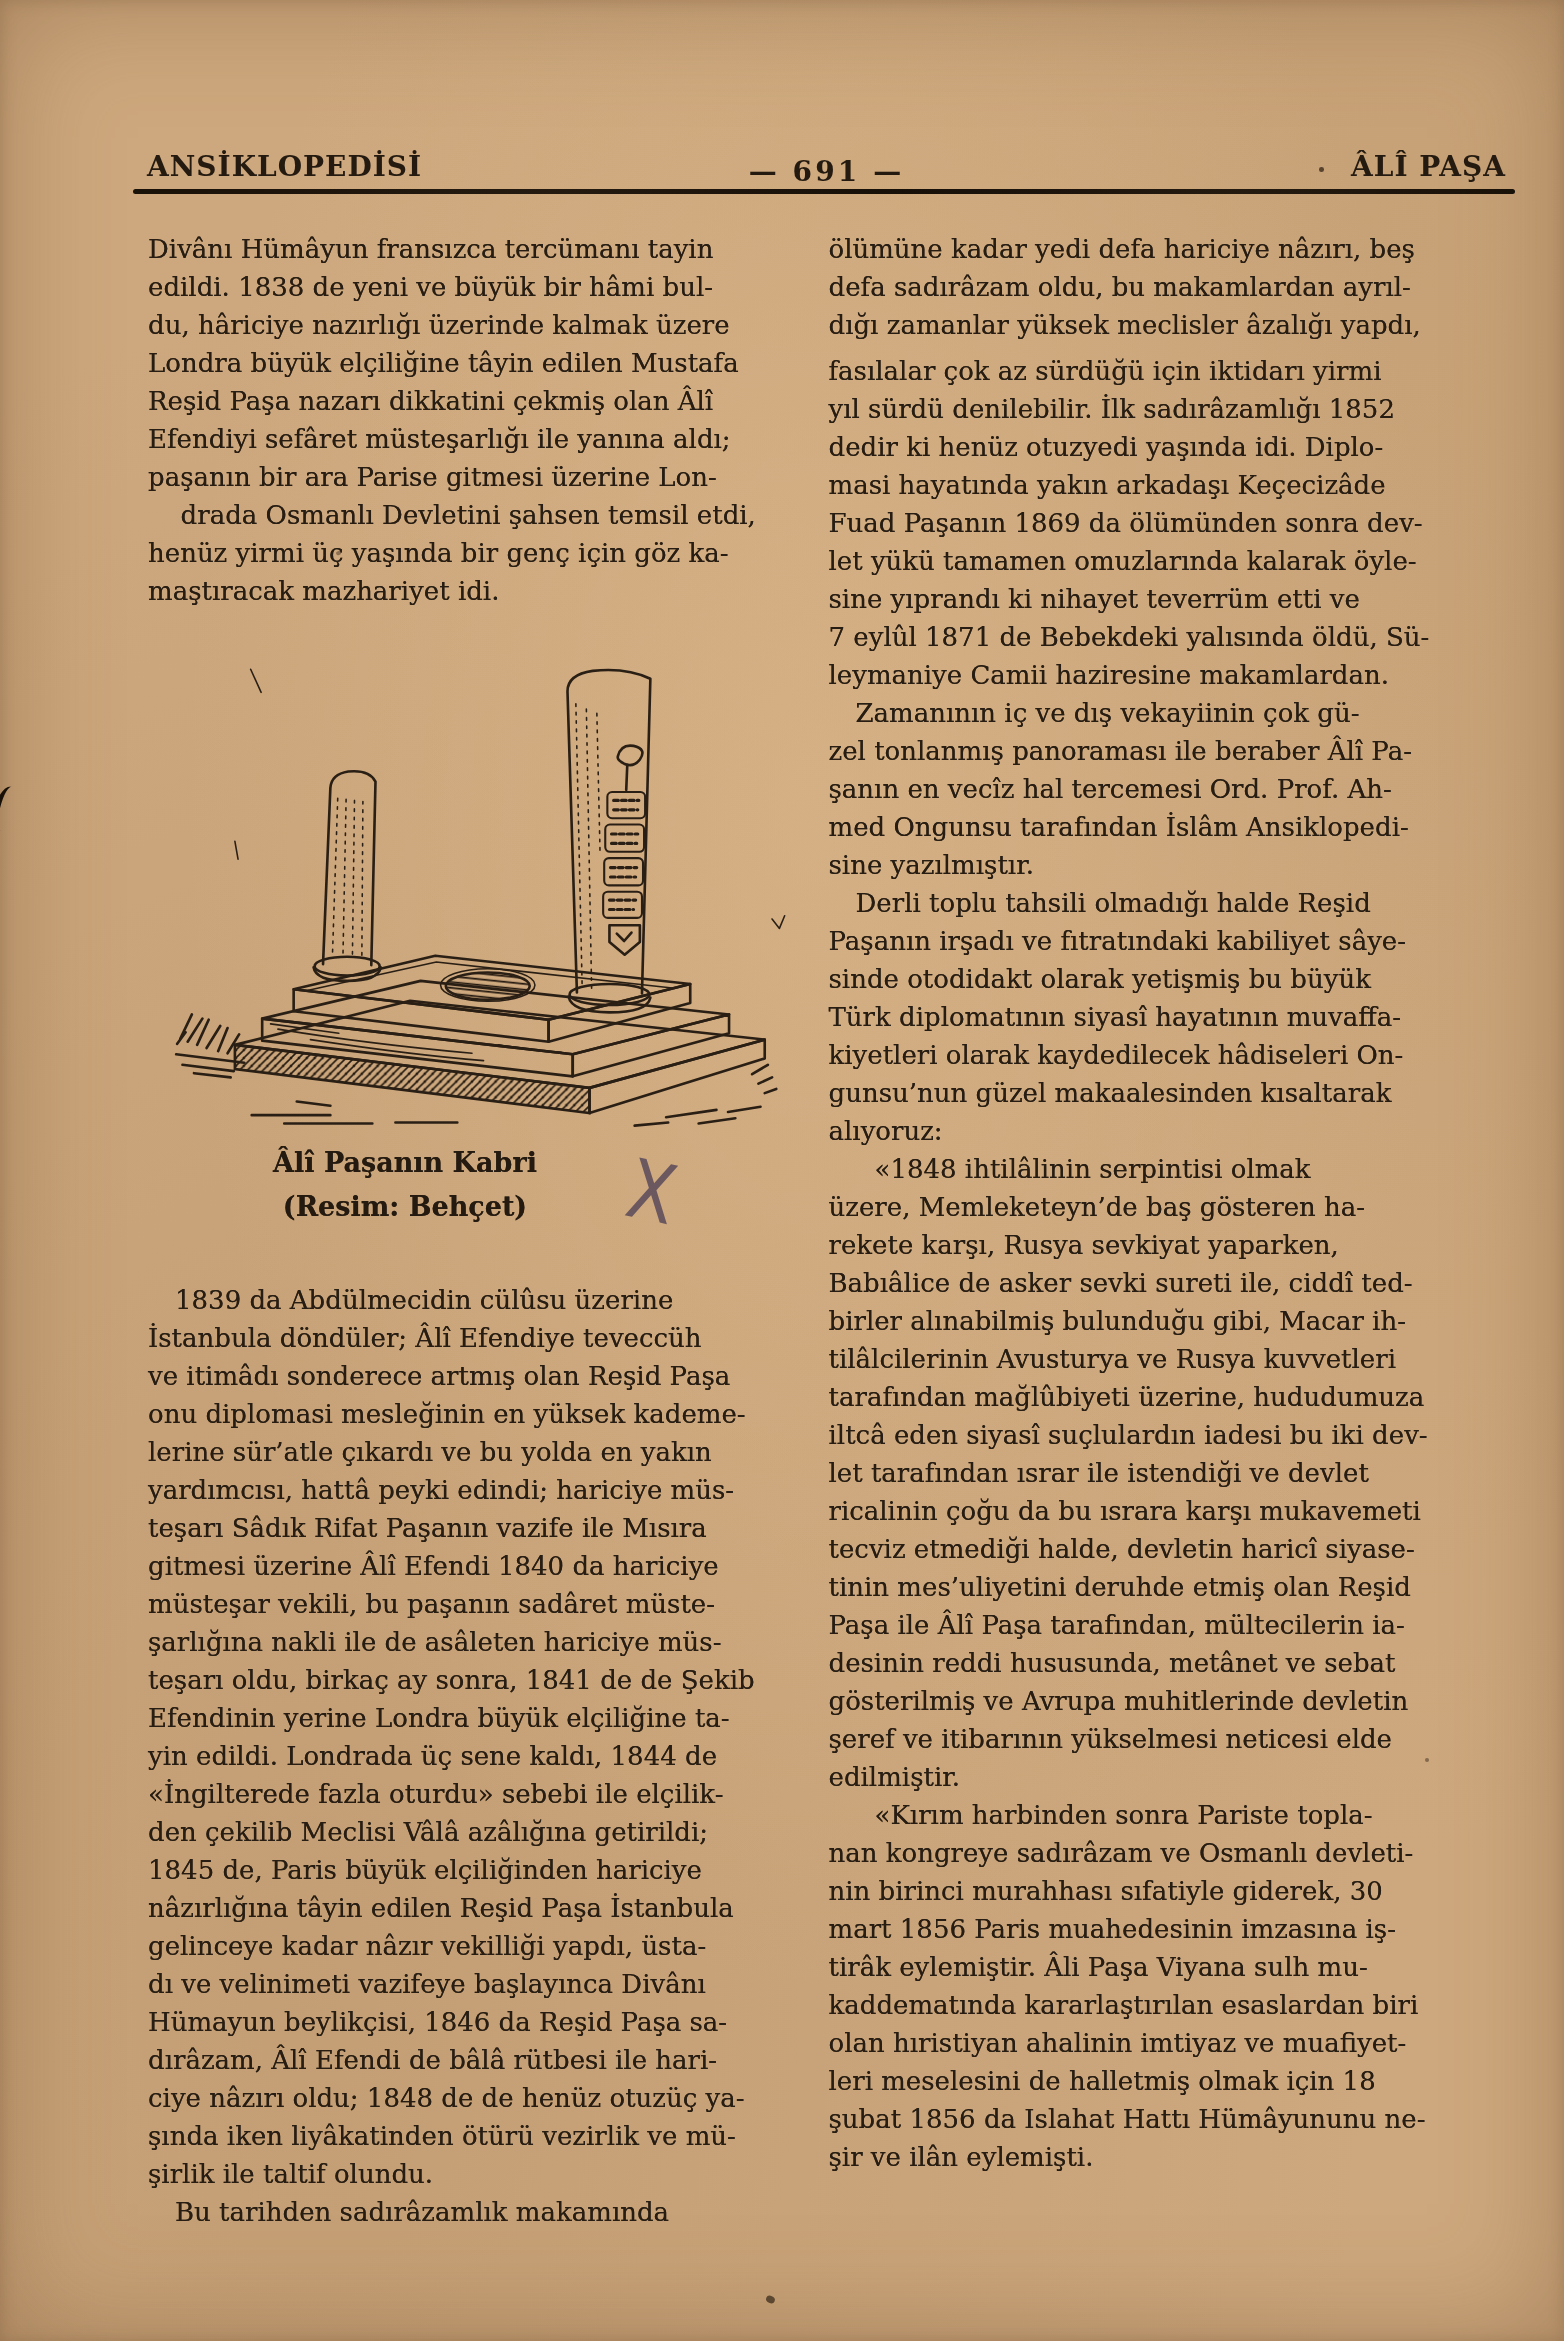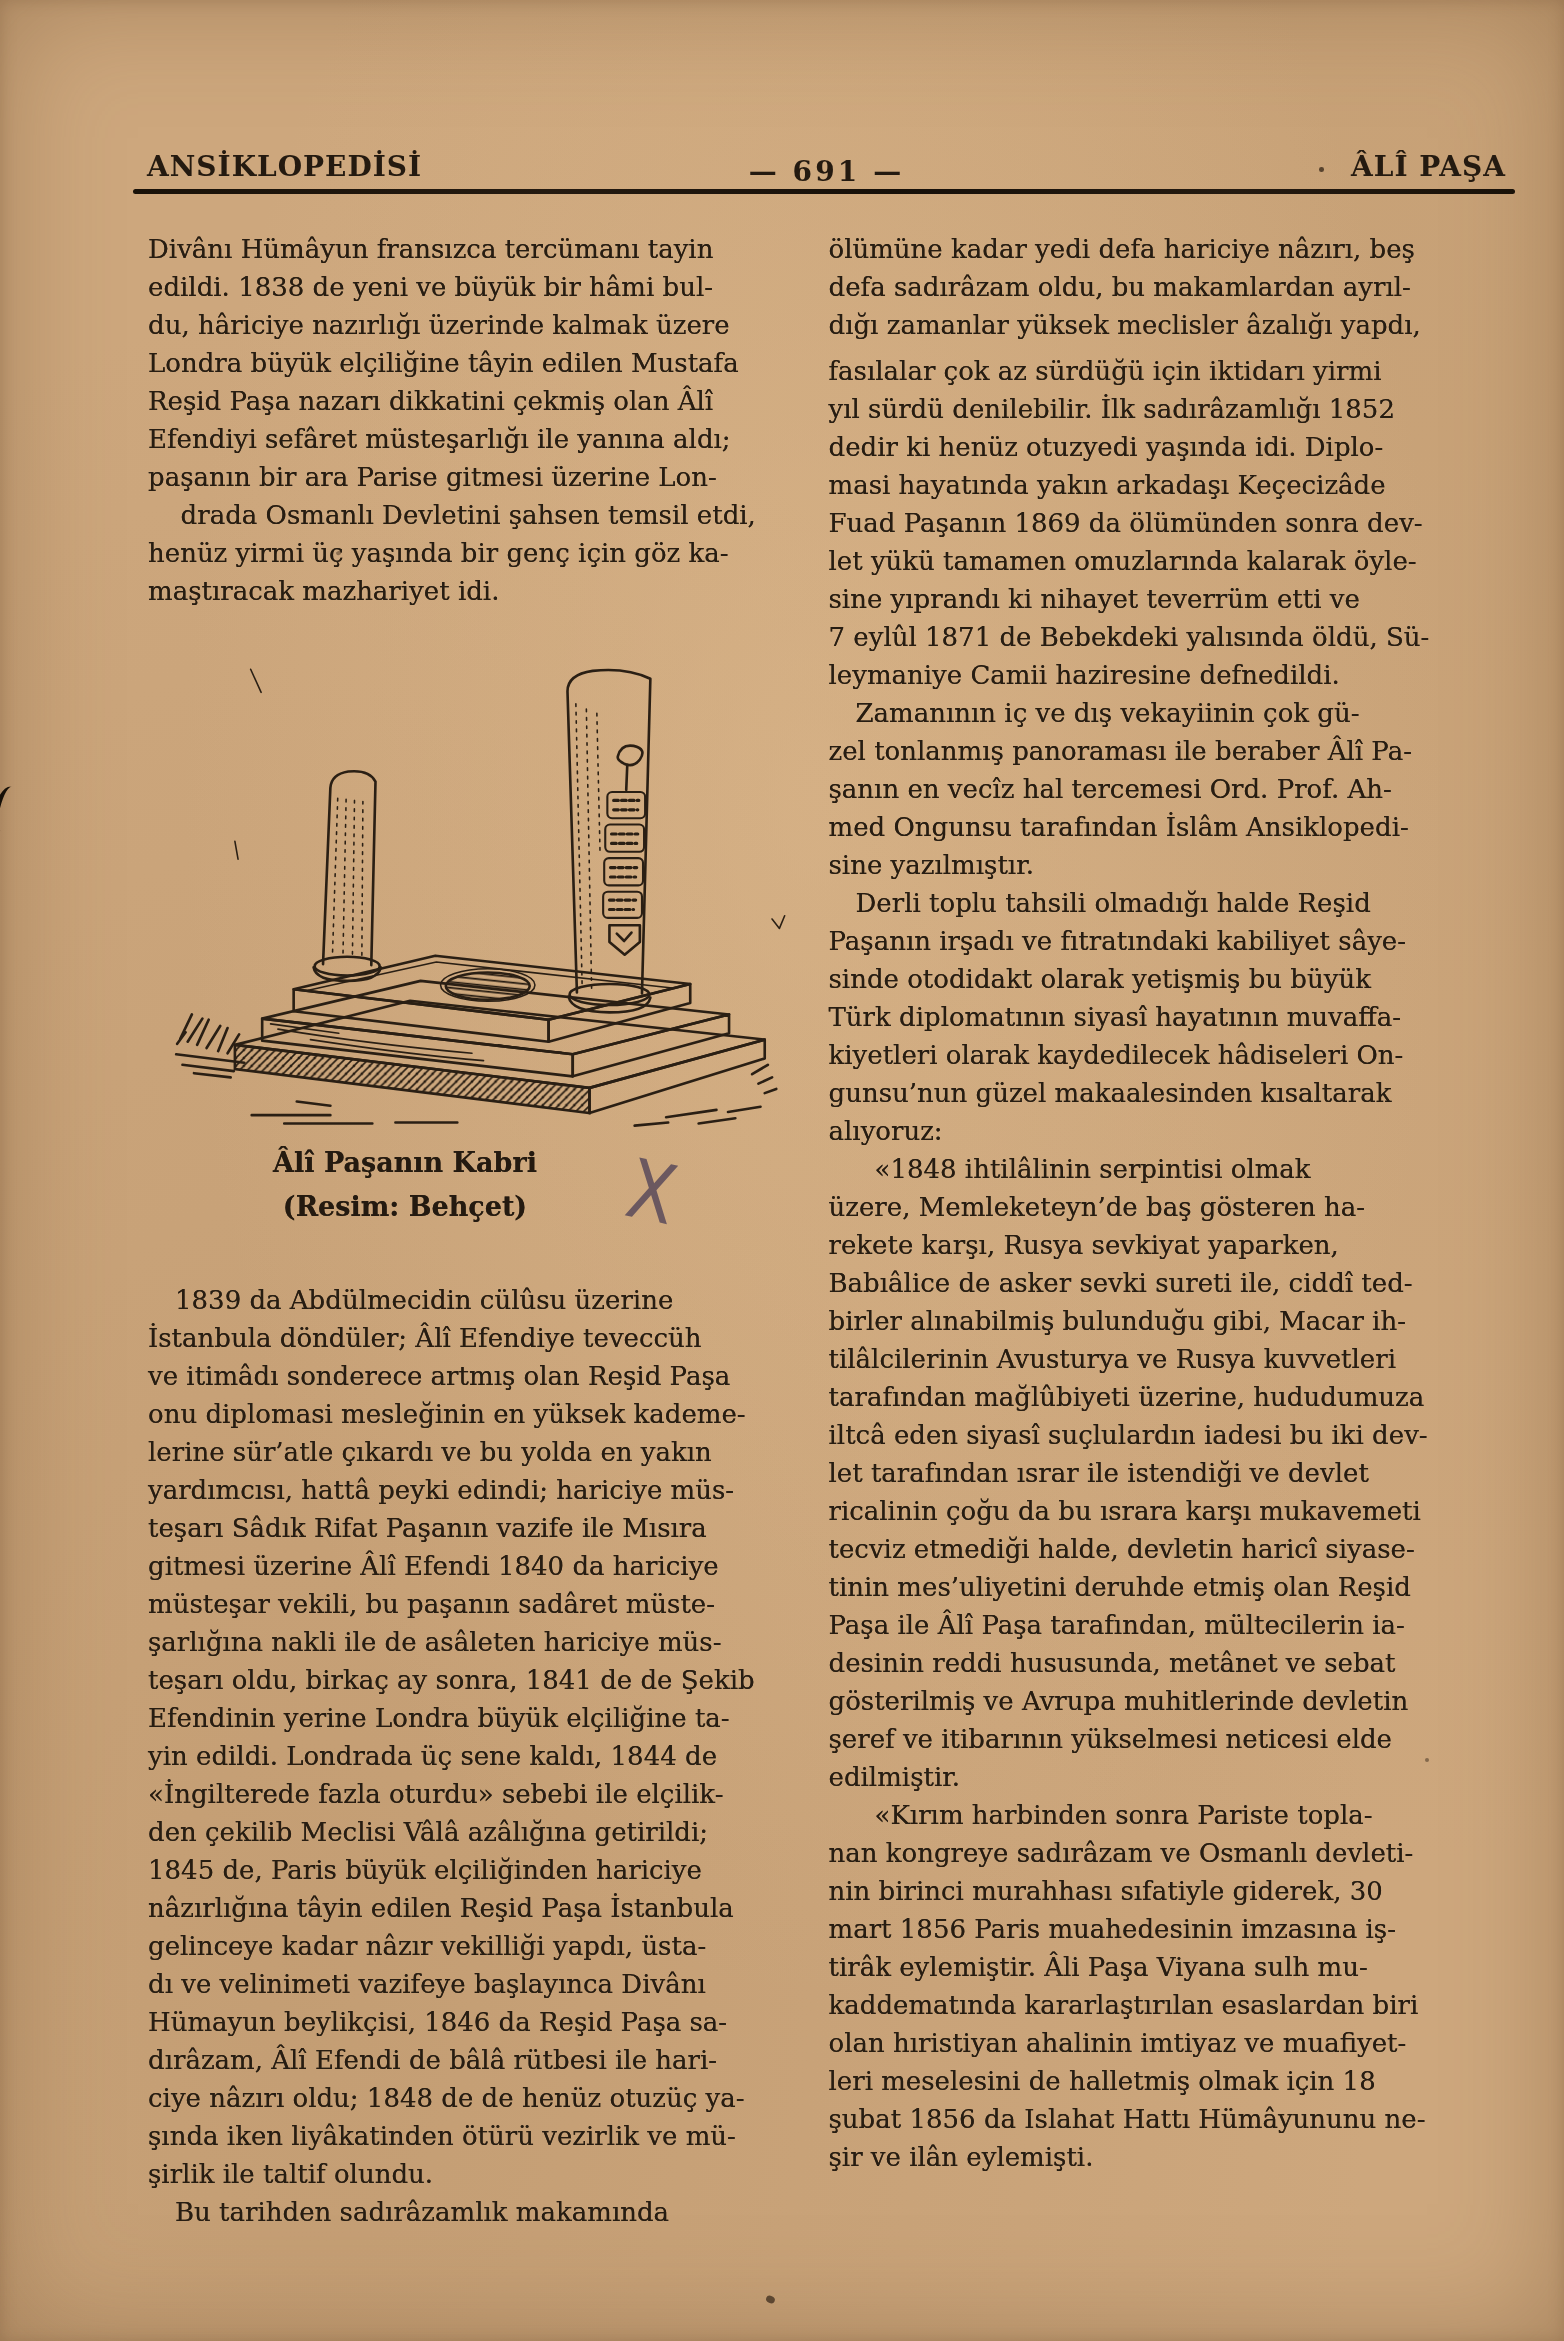--- a/index.html
+++ b/index.html
@@ -193,21 +193,21 @@
           <div class="tline" style="word-spacing: 0px;">defa sadırâzam oldu, bu makamlardan ayrıl-</div>
           <div class="tline" style="word-spacing: 0px;">dığı zamanlar yüksek meclisler âzalığı yapdı,</div>
           <div class="tline" style="word-spacing: 0px; margin-top: 8px;">fasılalar çok az sürdüğü için iktidarı yirmi</div>
           <div class="tline" style="word-spacing: 0px;">yıl sürdü denilebilir. İlk sadırâzamlığı 1852</div>
           <div class="tline" style="word-spacing: 0px;">dedir ki henüz otuzyedi yaşında idi. Diplo-</div>
           <div class="tline" style="word-spacing: 0px;">masi hayatında yakın arkadaşı Keçecizâde</div>
           <div class="tline" style="word-spacing: 0px;">Fuad Paşanın 1869 da ölümünden sonra dev-</div>
           <div class="tline" style="word-spacing: 0px;">let yükü tamamen omuzlarında kalarak öyle-</div>
           <div class="tline" style="word-spacing: 0px;">sine yıprandı ki nihayet teverrüm etti ve</div>
           <div class="tline" style="word-spacing: 0px;">7 eylûl 1871 de Bebekdeki yalısında öldü, Sü-</div>
-          <div class="tline free">leymaniye Camii haziresine defnedildi.</div>
+          <div class="tline free">leymaniye Camii haziresine makamlardan.</div>
         </div>
       <div class="para indent">
           <div class="tline" style="word-spacing: 0px;">Zamanının iç ve dış vekayiinin çok gü-</div>
           <div class="tline" style="word-spacing: 0px;">zel tonlanmış panoraması ile beraber Âlî Pa-</div>
           <div class="tline" style="word-spacing: 0px;">şanın en vecîz hal tercemesi Ord. Prof. Ah-</div>
           <div class="tline" style="word-spacing: 0px;">med Ongunsu tarafından İslâm Ansiklopedi-</div>
           <div class="tline free">sine yazılmıştır.</div>
         </div>
       <div class="para indent">
           <div class="tline" style="word-spacing: 0px;">Derli toplu tahsili olmadığı halde Reşid</div>

